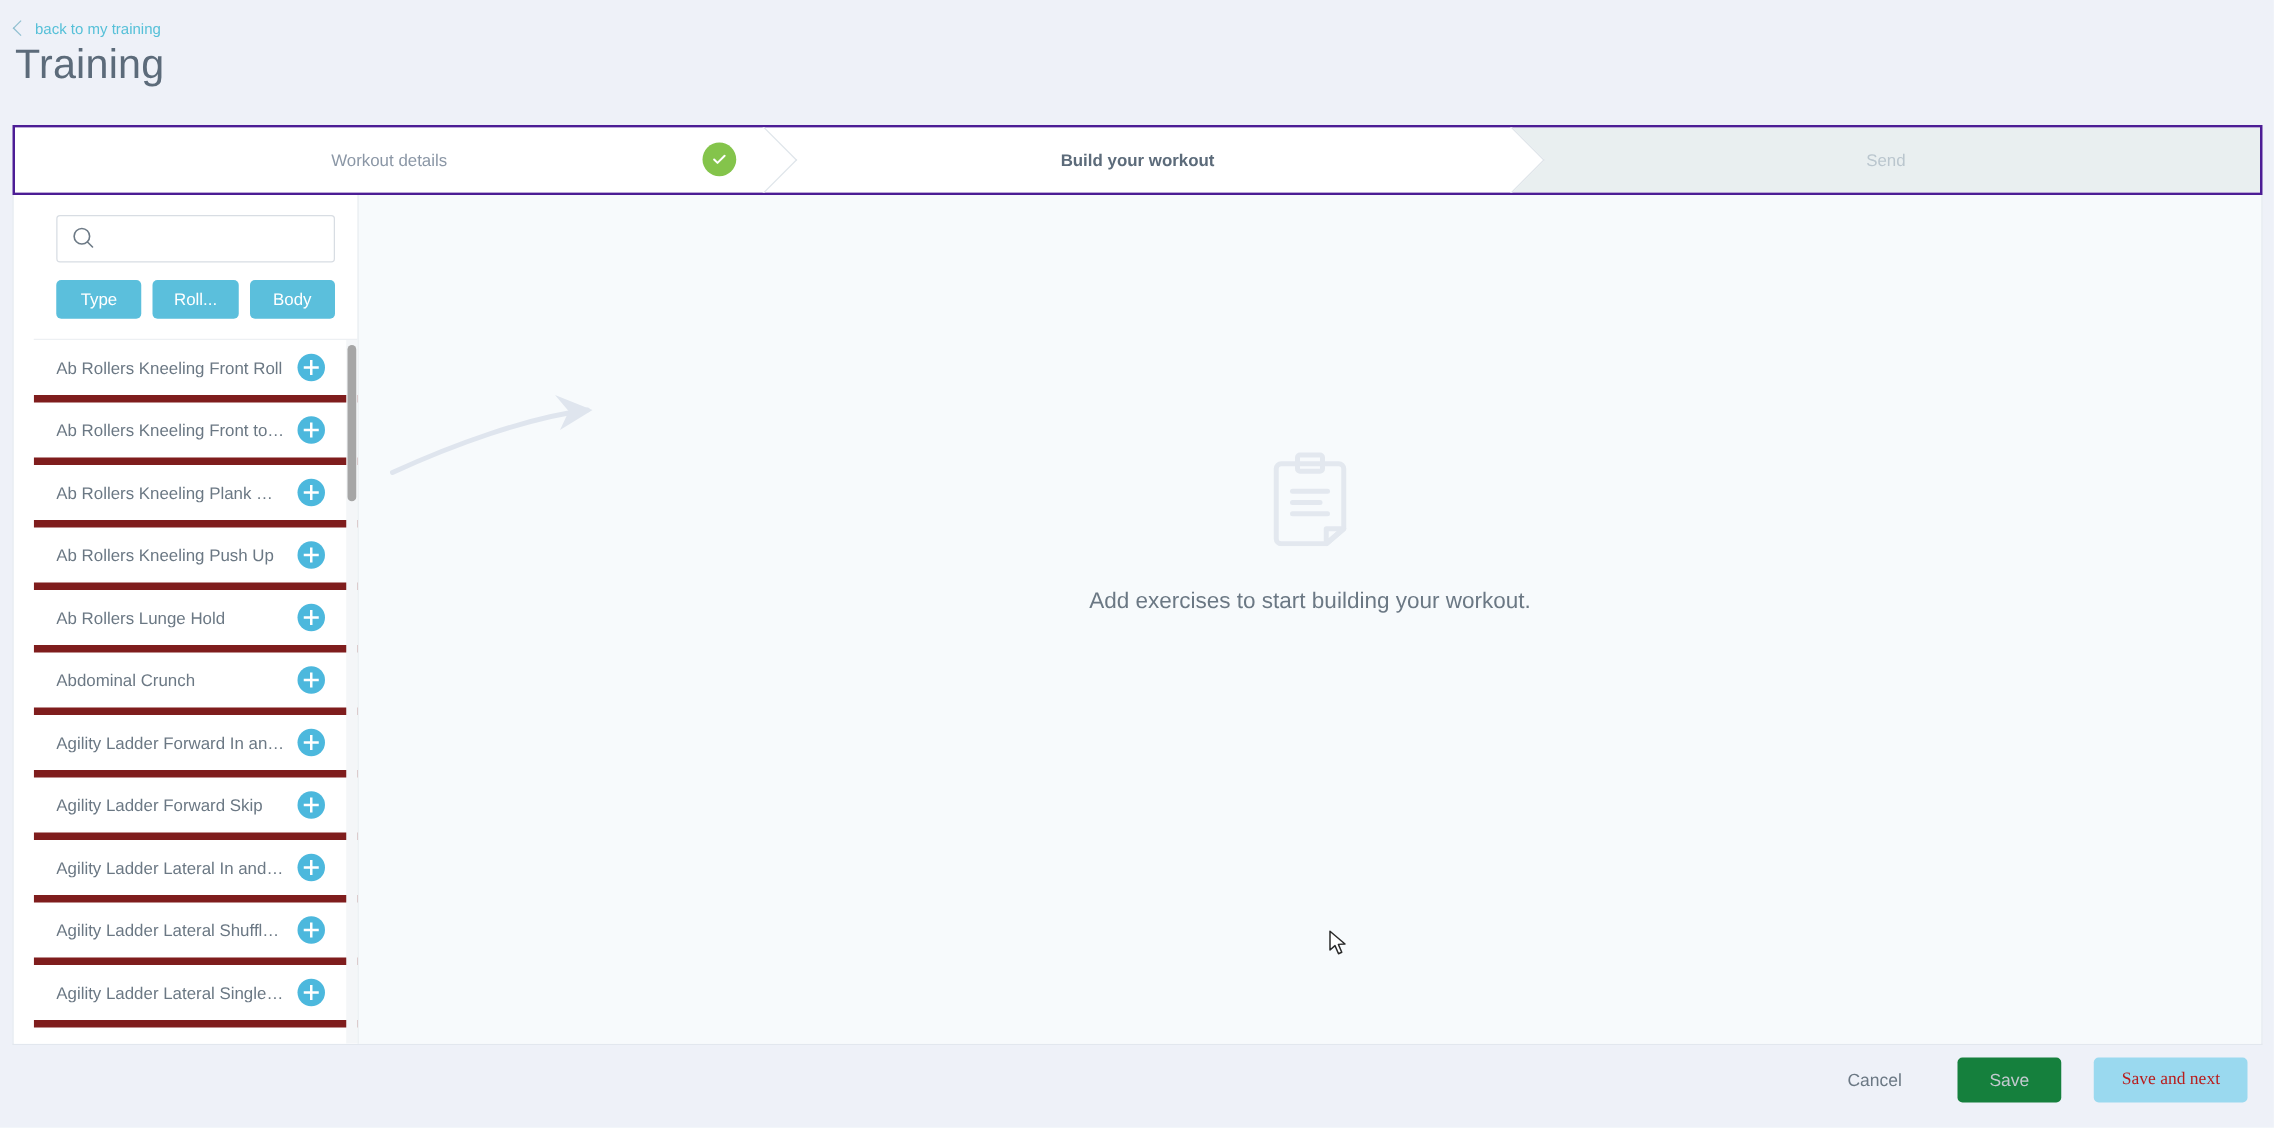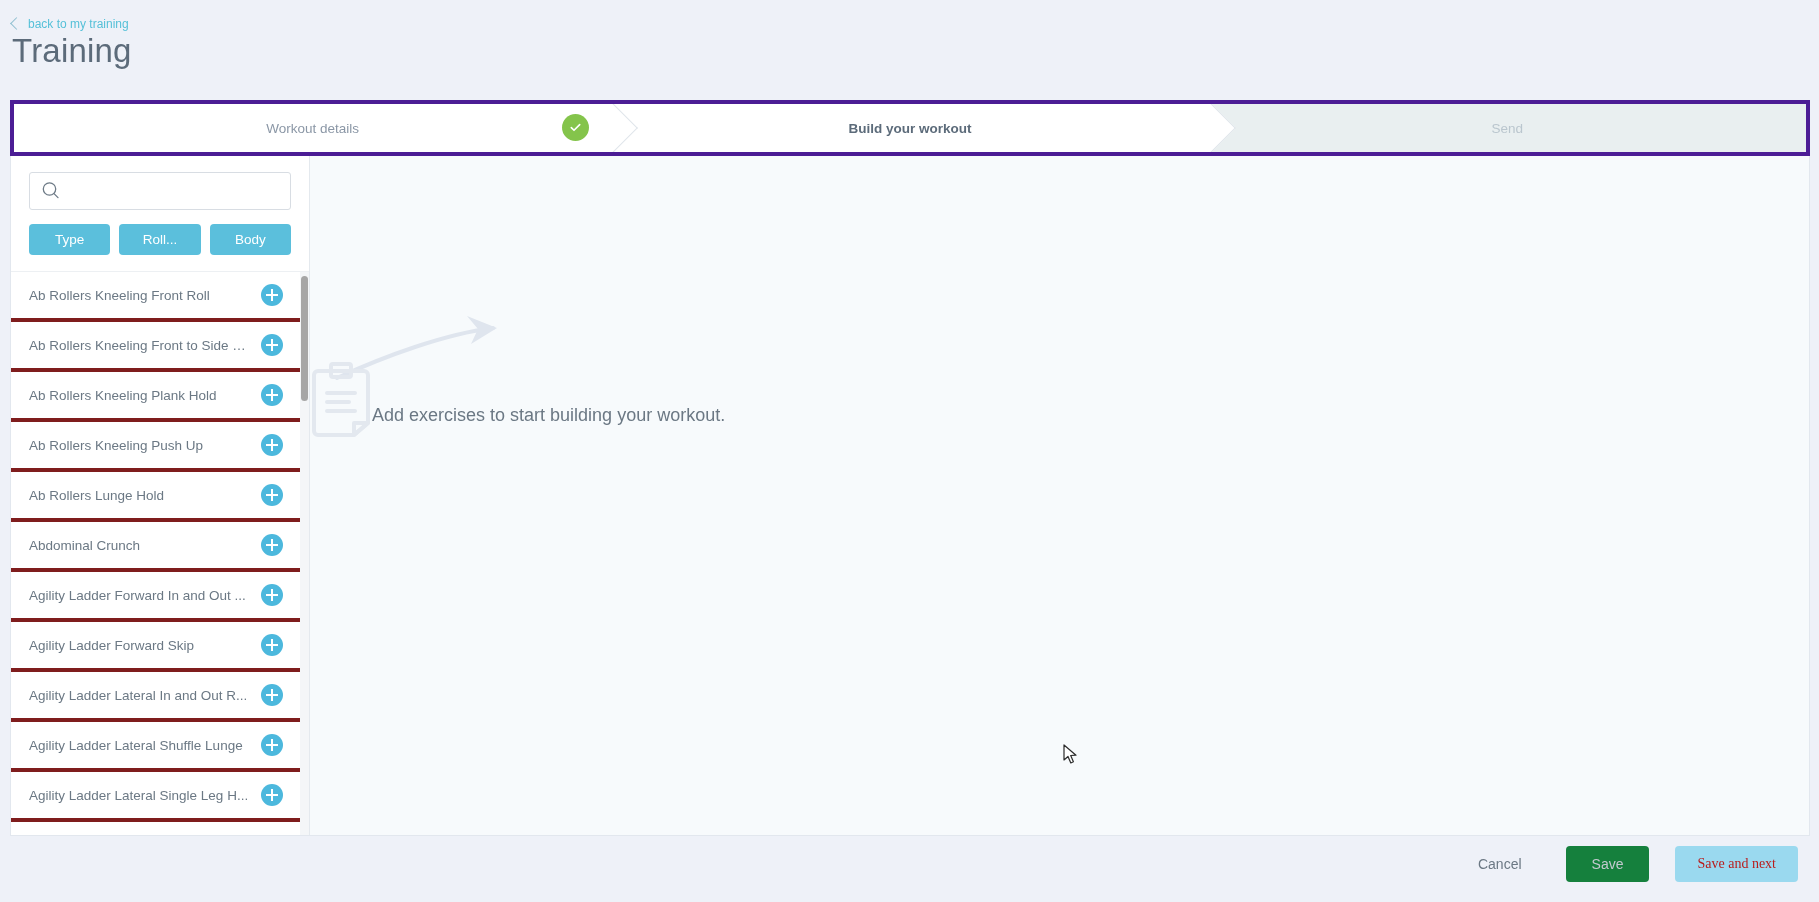--- a/index.html
+++ b/index.html
@@ -43,21 +43,21 @@
   }
 
   
   .stepper {
     position: absolute;
     left: 10px;
     top: 100px;
     width: 1800px;
     height: 56px;
     background: #ffffff;
-    border: 4px solid #4c1d95;
+    border: 2px solid #4c1d95;
     display: flex;
     overflow: hidden;
   }
   .step {
     position: relative;
     flex: 1 1 0;
     display: flex;
     align-items: center;
     justify-content: center;
     font-size: 13.5px;
@@ -116,26 +116,27 @@
     width: 1800px;
     height: 680px;
     background: #f7fafc;
     border: 1px solid #e2e7ee;
     border-top: none;
     display: flex;
   }
 
   
   .left-panel {
-    width: 299px;
+    width: 276px;
     background: #ffffff;
     border-right: 1px solid #e4e9ee;
     display: flex;
     flex-direction: column;
     position: relative;
+    padding-left: 16px;
   }
   .search-wrap { padding: 16px 18px 0 18px; }
   .search-box {
     height: 38px;
     border: 1px solid #d8dde3;
     border-radius: 3px;
     display: flex;
     align-items: center;
     padding: 0 10px;
     background: #fff;
@@ -176,21 +177,21 @@
     overflow: hidden;
     position: relative;
     border-top: 1px solid #edf0f3;
   }
   .ex-item {
     height: 50px;
     display: flex;
     align-items: center;
     justify-content: space-between;
     padding: 0 26px 0 18px;
-    border-bottom: 4px solid #7f1d1d;
+    border-bottom: 6px solid #7f1d1d;
     cursor: pointer;
   }
   .ex-name {
     font-size: 13.5px;
     color: #6b7884;
     white-space: nowrap;
     overflow: hidden;
     text-overflow: ellipsis;
     padding-right: 10px;
   }
@@ -240,21 +241,21 @@
     position: absolute;
     left: 25px;
     top: 160px;
   }
   .empty-state {
     position: absolute;
     left: 0;
     right: 0;
     top: 205px;
     display: flex;
-    flex-direction: row;
+    flex-direction: column;
     align-items: center;
   }
   .empty-text {
     margin-top: 28px;
     font-size: 18px;
     color: #6b7884;
   }
 
   
   .footer {

